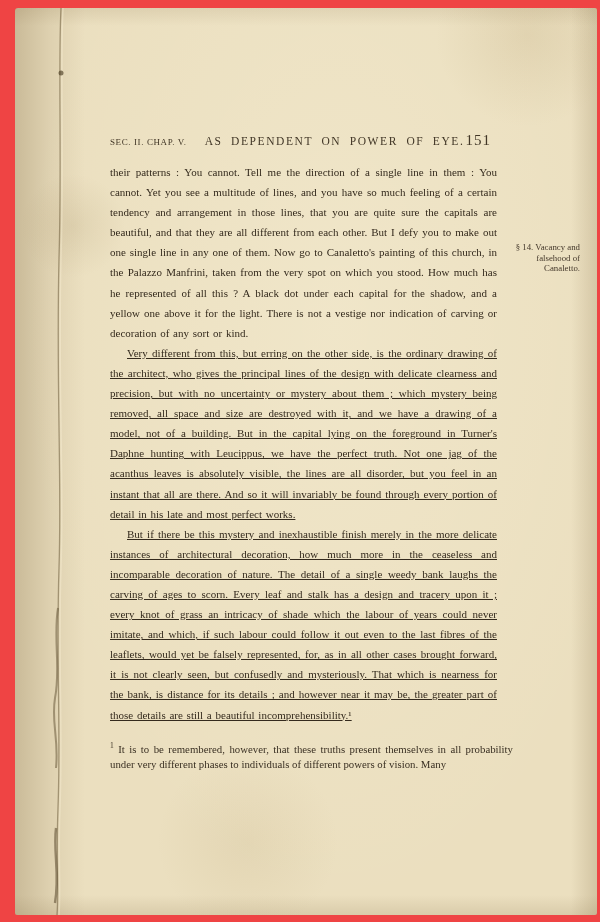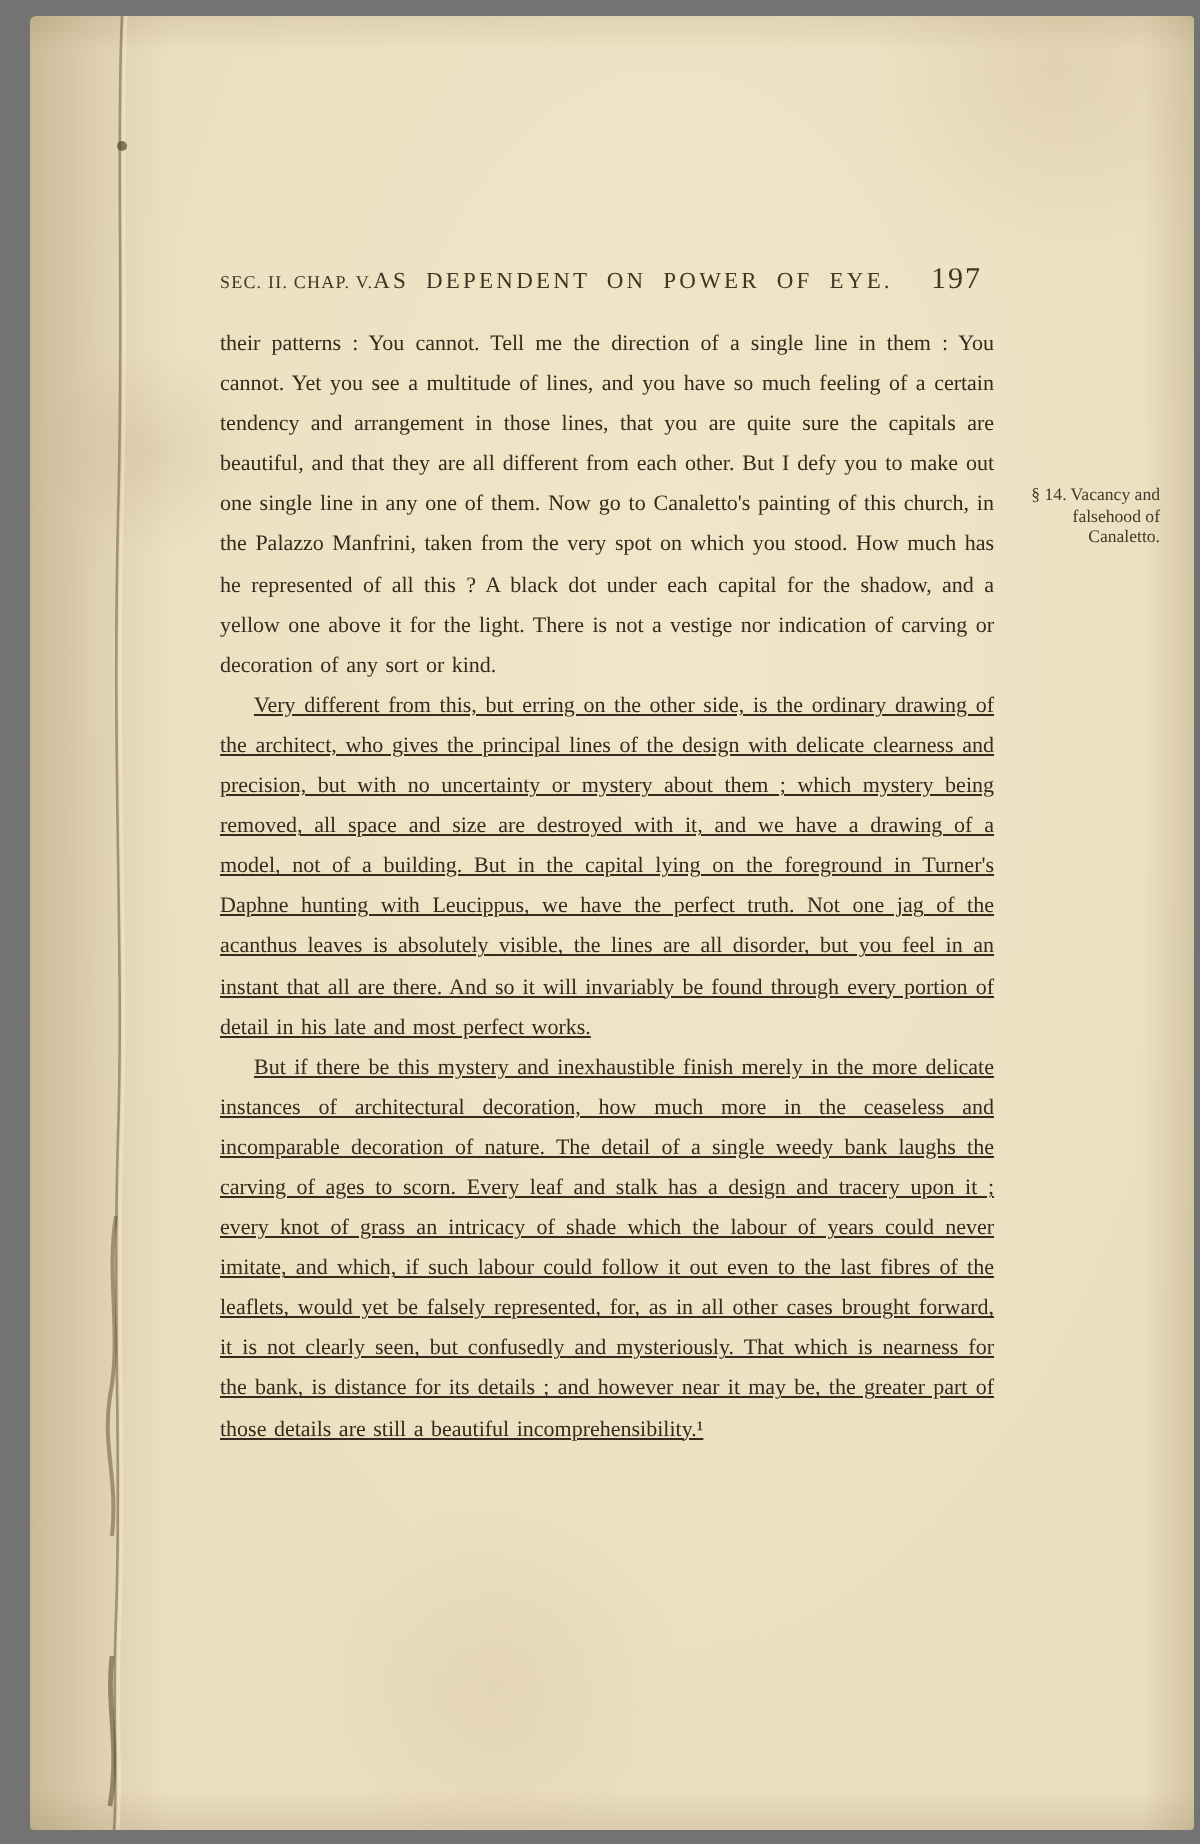--- a/index.html
+++ b/index.html
@@ -3,21 +3,21 @@
 <meta charset="utf-8">
 <style>
   html,body{margin:0;padding:0;}
   body{
     width:600px;height:922px;
     background:#0d0c08;
     position:relative;
     overflow:hidden;
     font-family:"Liberation Serif", serif;
   }
-  .scan-frame{position:absolute;inset:0;background:#737373;}
+  .scan-frame{position:absolute;inset:0;background:#ef4444;}
   .book-page{
     position:absolute;left:15px;top:8px;right:3px;bottom:7px;
     background:
       radial-gradient(ellipse at 55% 35%, rgba(255,250,230,0.25), rgba(0,0,0,0) 70%),
       radial-gradient(circle at 88% 3%, rgba(170,145,95,0.18), rgba(0,0,0,0) 9%),
       radial-gradient(circle at 40% 92%, rgba(170,145,95,0.12), rgba(0,0,0,0) 10%),
       radial-gradient(circle at 10% 24%, rgba(150,125,80,0.15), rgba(0,0,0,0) 6%),
       linear-gradient(to right, rgba(125,102,62,0.30) 0px, rgba(125,102,62,0.12) 34px, rgba(0,0,0,0) 70px),
       linear-gradient(to left, rgba(125,102,62,0.22) 0px, rgba(0,0,0,0) 26px),
       linear-gradient(to bottom, rgba(125,102,62,0.14) 0px, rgba(0,0,0,0) 18px),
@@ -33,20 +33,21 @@
   .running-head{
     display:flex;align-items:baseline;justify-content:space-between;
     color:#413626;
     margin-bottom:13px;
   }
   .running-head .section{
     font-size:9px;letter-spacing:0.6px;white-space:nowrap;
   }
   .running-head .title{
     font-size:11.5px;letter-spacing:1.6px;word-spacing:4px;white-space:nowrap;
+    margin-left:18px;
   }
   .running-head .folio{
     font-size:15px;letter-spacing:1px;margin-left:auto;padding-right:6px;
   }
   .body-text p{
     margin:0;
     font-size:11px;
     line-height:20.1px;
     text-align:justify;
     word-spacing:1px;
@@ -82,27 +83,30 @@
       <path d="M43 600 C 38 630, 46 660, 40 690 C 36 715, 44 730, 41 760" fill="none" stroke="#5e4e30" stroke-width="2" opacity="0.5"></path>
       <circle cx="46" cy="65" r="2.5" fill="#4c3e24" opacity="0.65"></circle>
       <path d="M41 820 C 38 845, 45 865, 40 895" fill="none" stroke="#55462a" stroke-width="2.4" opacity="0.55"></path>
     </svg>
 
     <div class="content">
 
       <div class="running-head">
         <span class="section">SEC. II. CHAP. V.</span>
         <span class="title">AS DEPENDENT ON POWER OF EYE.</span>
-        <span class="folio">197</span>
+        <span class="folio">151</span>
       </div>
 
       <div class="body-text">
         <p>their patterns : You cannot.   Tell me the direction of a single line in them : You cannot.   Yet you see a multitude of lines, and you have so much feeling of a certain tendency and arrangement in those lines, that you are quite sure the capitals are beautiful, and that they are all different from each other.   But I defy you to make out one single line in any one of them.   Now go to Canaletto's painting of this church, in the Palazzo Manfrini, taken from the very spot on which you stood.   How much has he represented of all this ?   A black dot under each capital for the shadow, and a yellow one above it for the light.   There is not a vestige nor indication of carving or decoration of any sort or kind.</p>
         <p class="indent">Very different from this, but erring on the other side, is the ordinary drawing of the architect, who gives the principal lines of the design with delicate clearness and precision, but with no uncertainty or mystery about them ; which mystery being removed, all space and size are destroyed with it, and we have a drawing of a model, not of a building.   But in the capital lying on the foreground in Turner's Daphne hunting with Leucippus, we have the perfect truth.   Not one jag of the acanthus leaves is absolutely visible, the lines are all disorder, but you feel in an instant that all are there.   And so it will invariably be found through every portion of detail in his late and most perfect works.</p>
         <p class="indent">But if there be this mystery and inexhaustible finish merely in the more delicate instances of architectural decoration, how much more in the ceaseless and incomparable decoration of nature.   The detail of a single weedy bank laughs the carving of ages to scorn. Every leaf and stalk has a design and tracery upon it ; every knot of grass an intricacy of shade which the labour of years could never imitate, and which, if such labour could follow it out even to the last fibres of the leaflets, would yet be falsely represented, for, as in all other cases brought forward, it is not clearly seen, but confusedly and mysteriously.   That which is nearness for the bank, is distance for its details ; and however near it may be, the greater part of those details are still a beautiful incomprehensibility.¹</p>
       </div>
 
       <div class="sidenote sidenote-1">§ 14. Vacancy and falsehood of Canaletto.</div>
 
+      <div class="footnote">
+        <span class="fn-first"><sup>1</sup> <span>It is to be remembered, however, that these truths present themselves in all probability under very different phases to individuals of different powers of vision.   Many</span></span>
+      </div>
 
     </div>
   </div>
 </div>
 
 </body></html>

